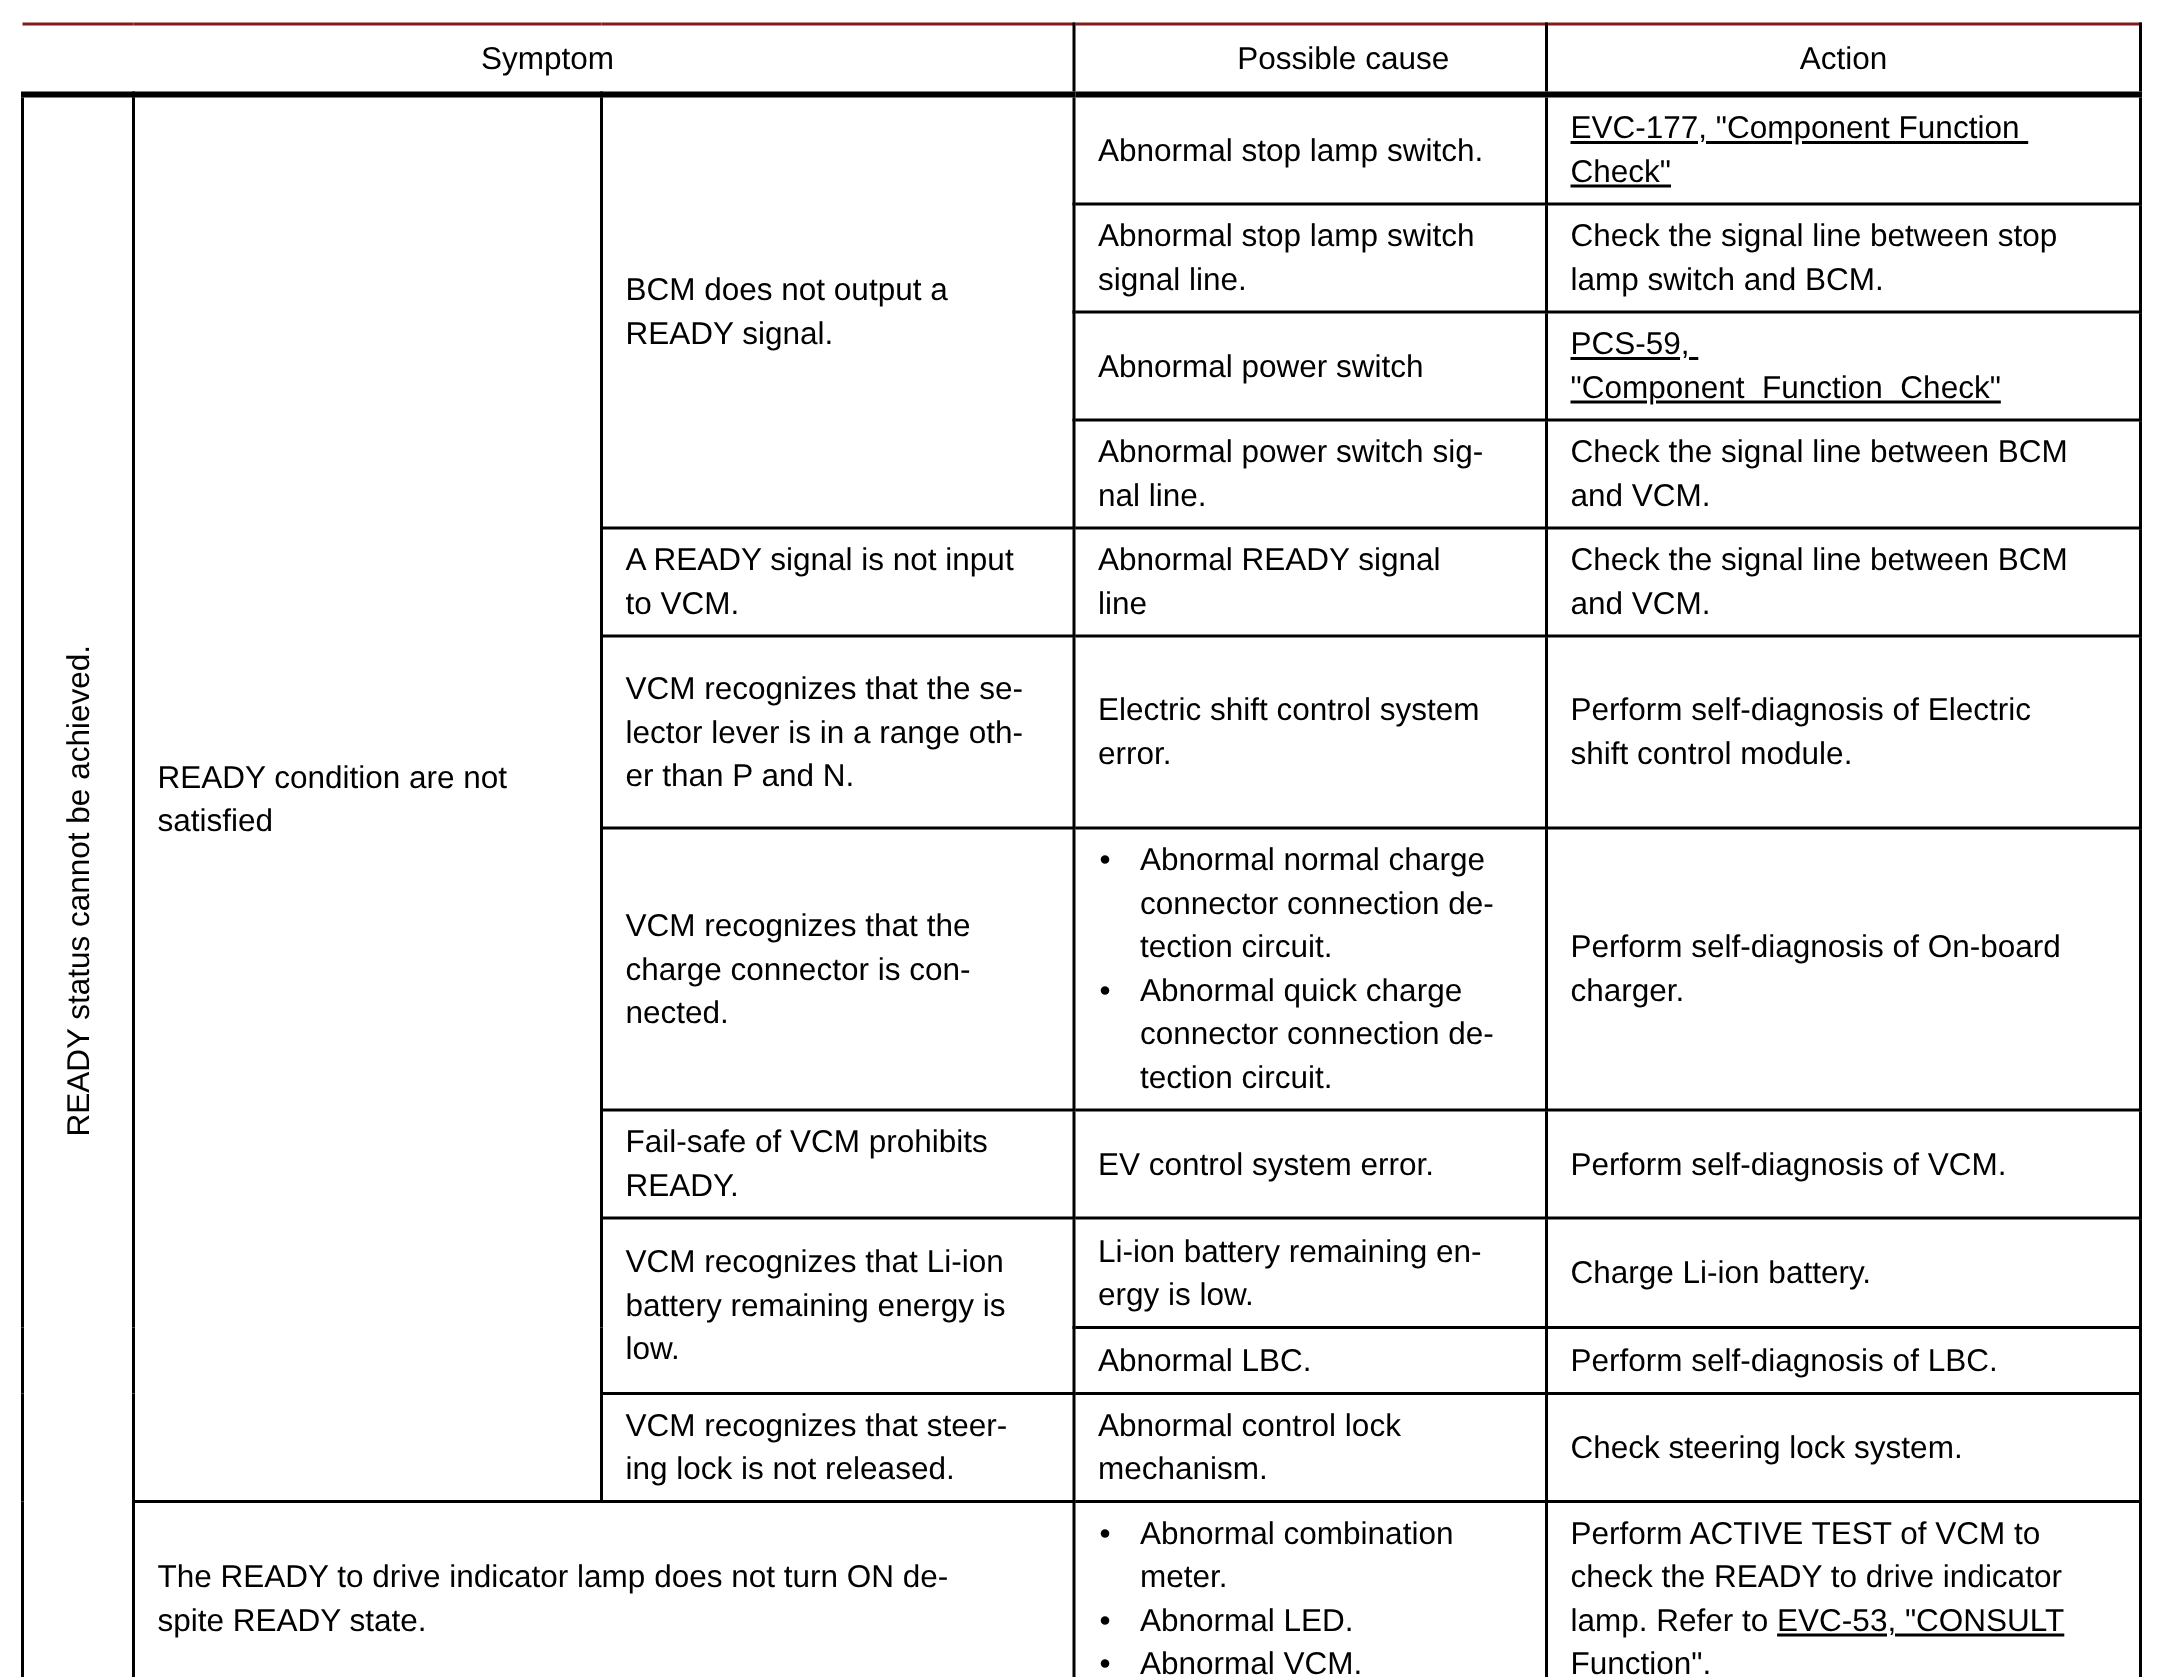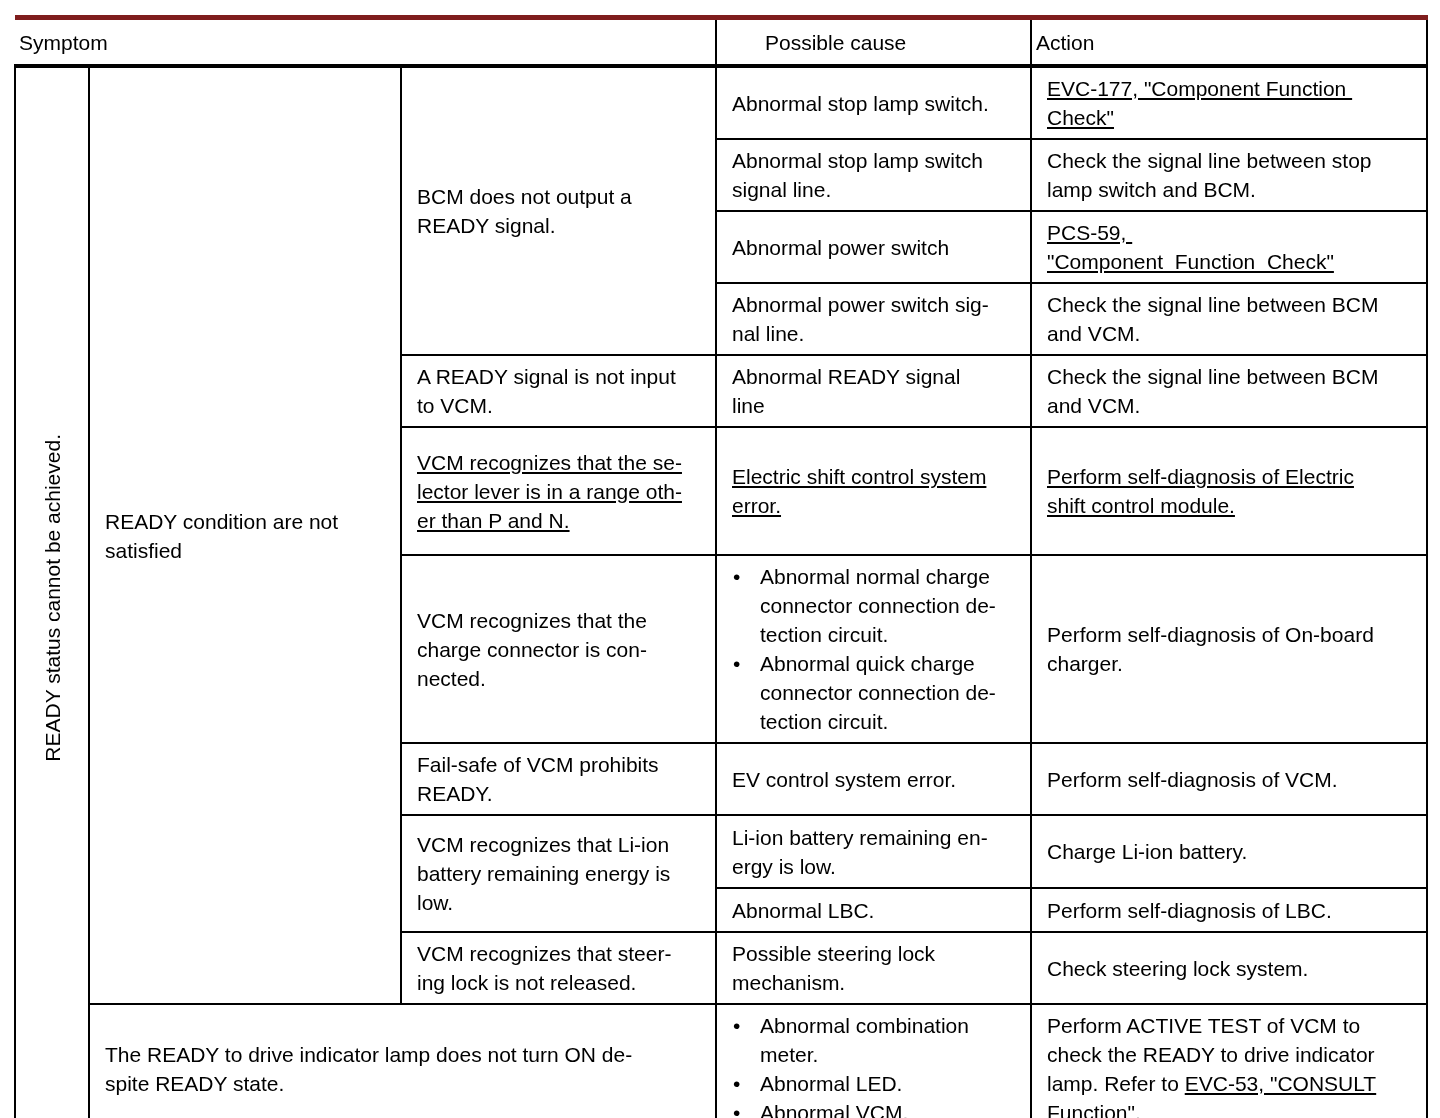--- a/index.html
+++ b/index.html
@@ -10,23 +10,23 @@
     -webkit-font-smoothing:antialiased;
   }
   .wrap{position:absolute;top:15px;left:14px;}
   table{border-collapse:collapse;table-layout:fixed;width:1412px;}
   col.c1{width:74px;}
   col.c2{width:312px;}
   col.c3{width:315px;}
   col.c4{width:315px;}
   col.c5{width:396px;}
   th{
-    border-top:5px solid #7f1d1d;
+    border-top:2px solid #7f1d1d;
     border-bottom:4px solid #000;
-    font-weight:normal;text-align:left;vertical-align:middle;
+    font-weight:normal;text-align:center;vertical-align:middle;
     height:40px;padding:2px 4px;font-size:21px;
   }
   th.th-sym{border-left:none;border-right:2px solid #000;}
   th.th-mid{border-right:2px solid #000;padding-left:48px;}
   th.th-act{border-right:2px solid #000;}
   td{
     border:2px solid #000;
     vertical-align:middle;
     padding:6px 10px 6px 15px;
     overflow:hidden;
@@ -39,21 +39,21 @@
     writing-mode:vertical-rl;
     transform:rotate(180deg);
     white-space:nowrap;
     line-height:21px;
   }
   .lnk{text-decoration:underline;}
   .bitem{display:flex;align-items:flex-start;}
   .bmark{flex:0 0 27px;text-align:left;padding-left:1px;}
   
   tr.r1{height:72px;} tr.r2{height:72px;} tr.r3{height:70px;}
-  tr.r4{height:72px;} tr.r5{height:72px;margin-top:32px;} tr.r6{height:128px;text-decoration:underline;}
+  tr.r4{height:72px;} tr.r5{height:72px;margin-top:32px;} tr.r6{height:128px;}
   tr.r7{height:181px;} tr.r8{height:58px;} tr.r9{height:73px;}
   tr.r10{height:44px;padding-left:40px;} tr.r11{height:72px;} tr.r12{height:125px;}
 </style>
 </head>
 <body>
 
 <div class="wrap">
 <table>
   <colgroup>
         <col class="c1">
@@ -177,21 +177,21 @@
   <tr class="r10">
     <td><span class="txt">Abnormal LBC.</span></td>
     <td><span class="txt">Perform self-diagnosis of LBC.</span></td>
   </tr>
 
   <tr class="r11">
     <td>
       <span class="txt">VCM recognizes that steer-
 ing lock is not released.</span>
     </td>
-    <td><span class="txt">Possible steering lock
+    <td><span class="txt">Abnormal control lock
 mechanism.</span></td>
     <td><span class="txt">Check steering lock system.</span></td>
   </tr>
 
   <tr class="r12 last">
     <td colspan="2">
       <span class="txt">The READY to drive indicator lamp does not turn ON de-
 spite READY state.</span>
     </td>
     <td>

